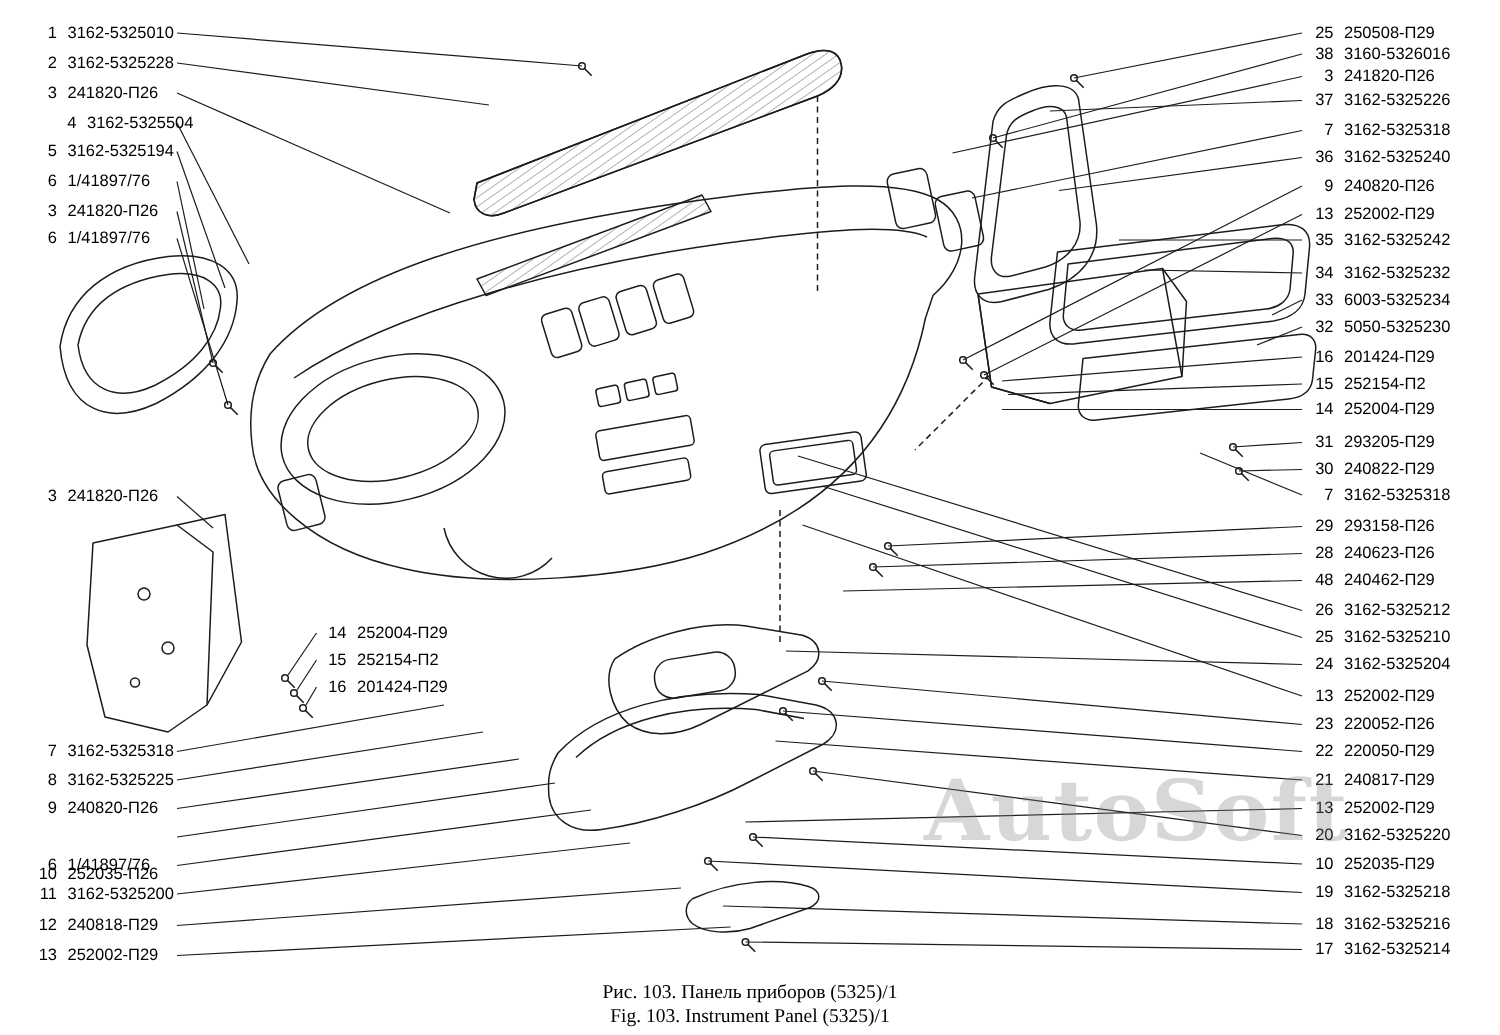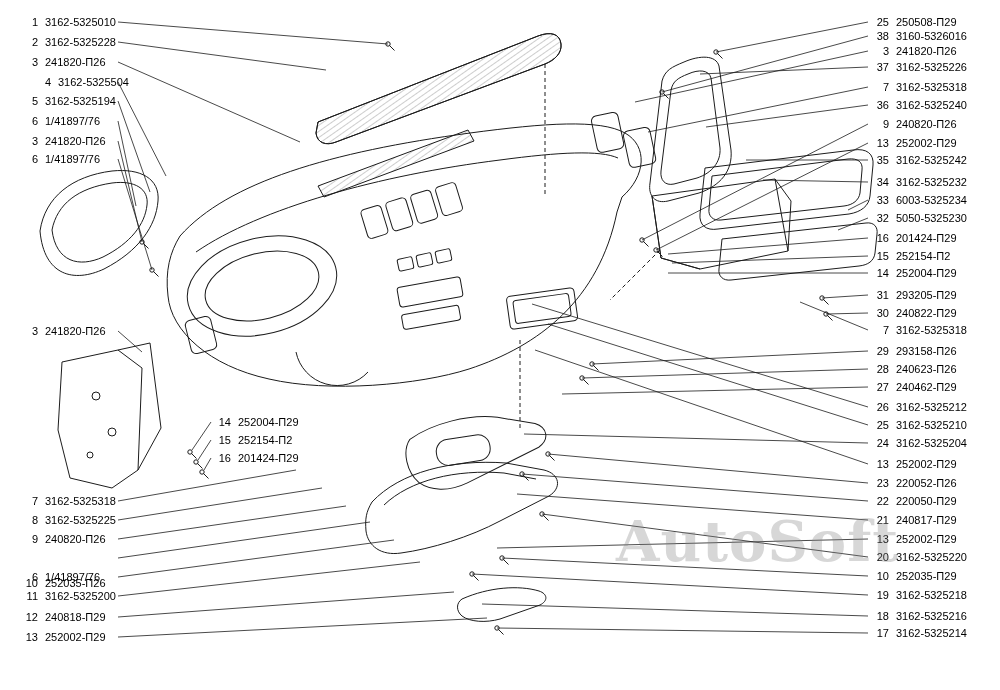--- a/index.html
+++ b/index.html
@@ -222,32 +222,36 @@
       <div class="lbl right" style="left: 874px; top: 194px;"><span class="num">33</span><span class="code">6003-5325234</span></div>
       <div class="lbl right" style="left: 874px; top: 212px;"><span class="num">32</span><span class="code">5050-5325230</span></div>
       <div class="lbl right" style="left: 874px; top: 232px;"><span class="num">16</span><span class="code">201424-П29</span></div>
       <div class="lbl right" style="left: 874px; top: 250px;"><span class="num">15</span><span class="code">252154-П2</span></div>
       <div class="lbl right" style="left: 874px; top: 267px;"><span class="num">14</span><span class="code">252004-П29</span></div>
       <div class="lbl right" style="left: 874px; top: 289px;"><span class="num">31</span><span class="code">293205-П29</span></div>
       <div class="lbl right" style="left: 874px; top: 307px;"><span class="num">30</span><span class="code">240822-П29</span></div>
       <div class="lbl right" style="left: 874px; top: 324px;"><span class="num">7</span><span class="code">3162-5325318</span></div>
       <div class="lbl right" style="left: 874px; top: 345px;"><span class="num">29</span><span class="code">293158-П26</span></div>
       <div class="lbl right" style="left: 874px; top: 363px;"><span class="num">28</span><span class="code">240623-П26</span></div>
-      <div class="lbl right" style="left: 874px; top: 381px;"><span class="num">27</span><span class="code">240462-П29</span></div>
+      <div class="lbl right" style="left: 874px; top: 381px;"><span class="num">48</span><span class="code">240462-П29</span></div>
       <div class="lbl right" style="left: 874px; top: 401px;"><span class="num">26</span><span class="code">3162-5325212</span></div>
       <div class="lbl right" style="left: 874px; top: 419px;"><span class="num">25</span><span class="code">3162-5325210</span></div>
       <div class="lbl right" style="left: 874px; top: 437px;"><span class="num">24</span><span class="code">3162-5325204</span></div>
       <div class="lbl right" style="left: 874px; top: 458px;"><span class="num">13</span><span class="code">252002-П29</span></div>
       <div class="lbl right" style="left: 874px; top: 477px;"><span class="num">23</span><span class="code">220052-П26</span></div>
       <div class="lbl right" style="left: 874px; top: 495px;"><span class="num">22</span><span class="code">220050-П29</span></div>
       <div class="lbl right" style="left: 874px; top: 514px;"><span class="num">21</span><span class="code">240817-П29</span></div>
       <div class="lbl right" style="left: 874px; top: 533px;"><span class="num">13</span><span class="code">252002-П29</span></div>
       <div class="lbl right" style="left: 874px; top: 551px;"><span class="num">20</span><span class="code">3162-5325220</span></div>
       <div class="lbl right" style="left: 874px; top: 570px;"><span class="num">10</span><span class="code">252035-П29</span></div>
       <div class="lbl right" style="left: 874px; top: 589px;"><span class="num">19</span><span class="code">3162-5325218</span></div>
       <div class="lbl right" style="left: 874px; top: 610px;"><span class="num">18</span><span class="code">3162-5325216</span></div>
       <div class="lbl right" style="left: 874px; top: 627px;"><span class="num">17</span><span class="code">3162-5325214</span></div>
     </div>
 
   <div class="watermark">AutoSoft</div>
 
+  <div class="caption">
+    <div>Рис. 103. Панель приборов (5325)/1</div>
+    <div>Fig. 103. Instrument Panel (5325)/1</div>
+  </div>
 
 </div>
 
 </body></html>

